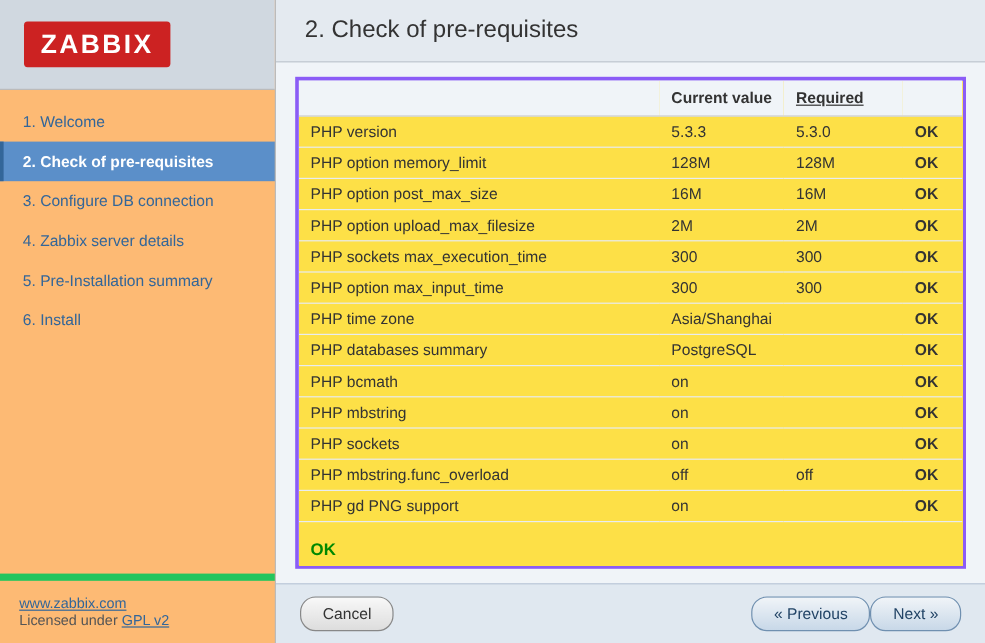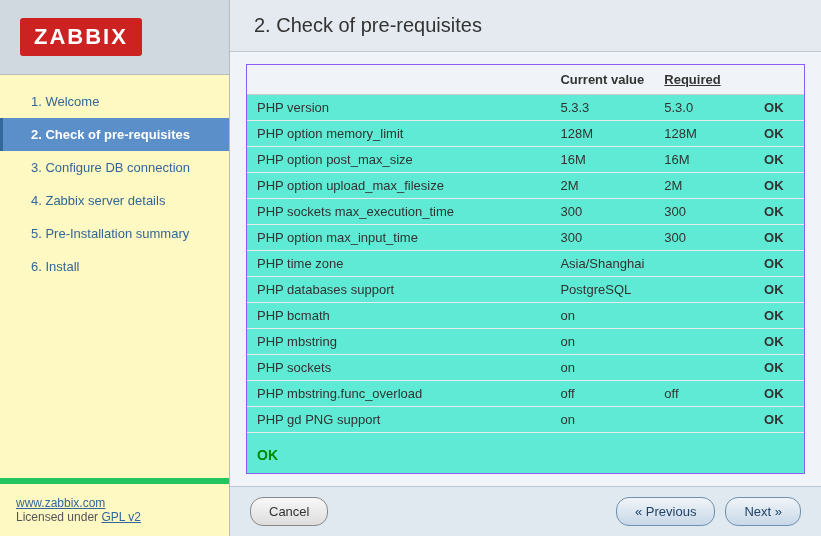--- a/index.html
+++ b/index.html
@@ -16,21 +16,21 @@
 
     .main-container {
       display: flex;
       flex: 1;
       height: 536px;
     }
 
     
     .sidebar {
       width: 230px;
-      background: #fef9c3;
+      background: #fdba74;
       border-right: 1px solid #bbb;
       display: flex;
       flex-direction: column;
       padding: 0;
       flex-shrink: 0;
     }
 
     .logo-area {
       background: #d0d8e0;
       padding: 18px 20px 18px 20px;
@@ -52,21 +52,21 @@
       font-weight: bold;
       letter-spacing: 2px;
     }
 
     .nav-items {
       flex: 1;
       padding: 10px 0;
     }
 
     .nav-item {
-      padding: 9px 28px;
+      padding: 9px 16px;
       color: #336699;
       cursor: pointer;
       font-size: 13px;
       border-left: 3px solid transparent;
     }
 
     .nav-item.active {
       background: #5b8fc9;
       color: white;
       border-left: 3px solid #336699;
@@ -110,22 +110,22 @@
       flex: 1;
       padding: 12px 16px;
       overflow: hidden;
       display: flex;
       flex-direction: column;
     }
 
     .table-wrapper {
       flex: 1;
       overflow-y: auto;
-      border: 1px solid #8b5cf6;
-      background: #5eead4;
+      border: 3px solid #8b5cf6;
+      background: #fde047;
       position: relative;
     }
 
     .prereq-table {
       width: 100%;
       border-collapse: collapse;
       font-size: 13px;
     }
 
     .prereq-table thead tr {
@@ -200,21 +200,21 @@
     }
 
     .btn-nav {
       background: linear-gradient(to bottom, #f0f4f8, #c8d8e8);
       border: 1px solid #7090b0;
       color: #224466;
     }
 
     .btn-group {
       display: flex;
-      gap: 10px;
+      gap: 0;
     }
 
     
     .table-wrapper::-webkit-scrollbar {
       width: 14px;
     }
     .table-wrapper::-webkit-scrollbar-track {
       background: #e0e8f0;
     }
     .table-wrapper::-webkit-scrollbar-thumb {
@@ -307,21 +307,21 @@
       <td>300</td>
       <td class="ok-badge">OK</td>
     </tr>
               <tr>
       <td>PHP time zone</td>
       <td>Asia/Shanghai</td>
       <td></td>
       <td class="ok-badge">OK</td>
     </tr>
               <tr>
-      <td>PHP databases support</td>
+      <td>PHP databases summary</td>
       <td>PostgreSQL</td>
       <td></td>
       <td class="ok-badge">OK</td>
     </tr>
               <tr>
       <td>PHP bcmath</td>
       <td>on</td>
       <td></td>
       <td class="ok-badge">OK</td>
     </tr>

